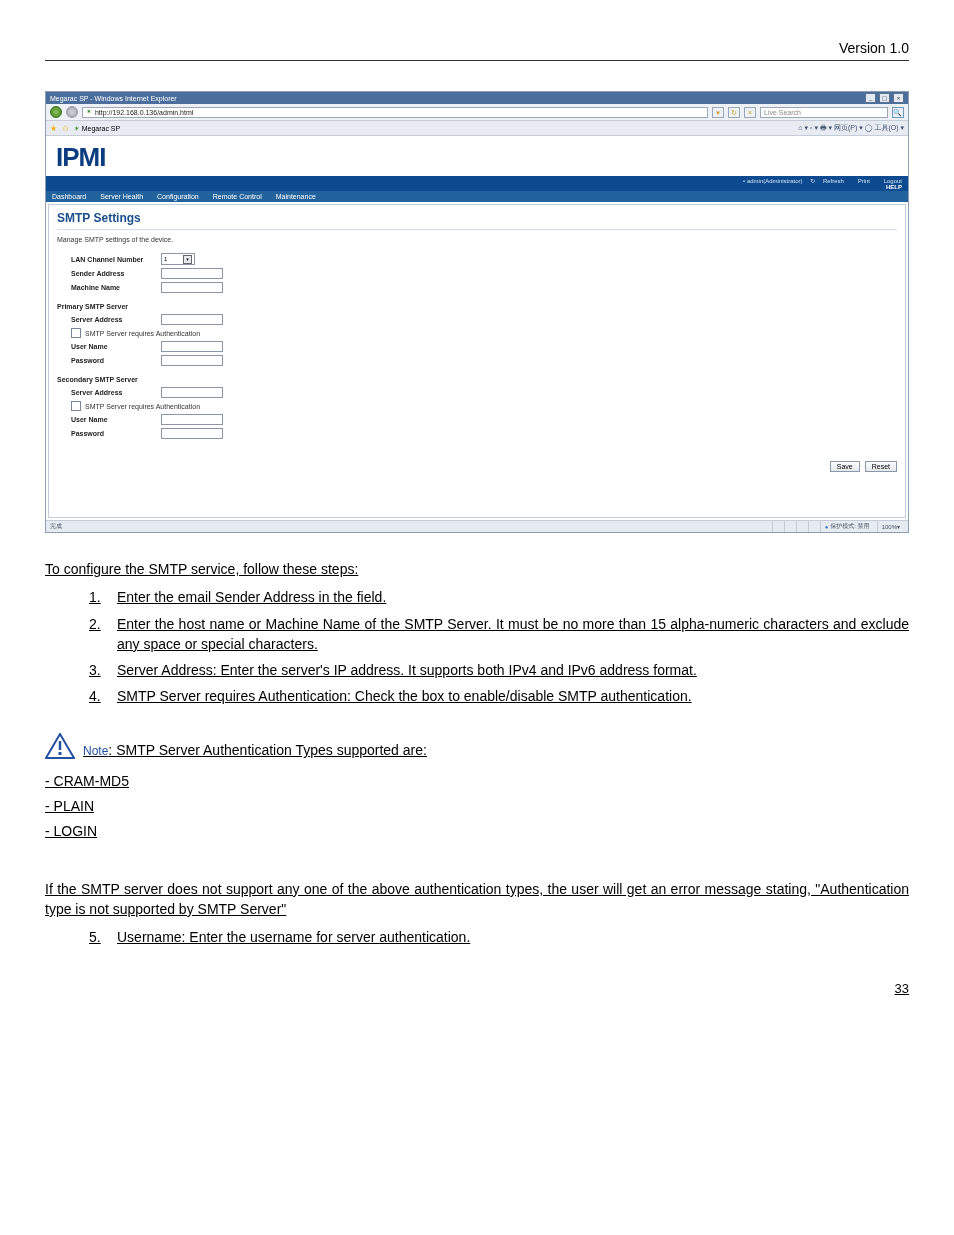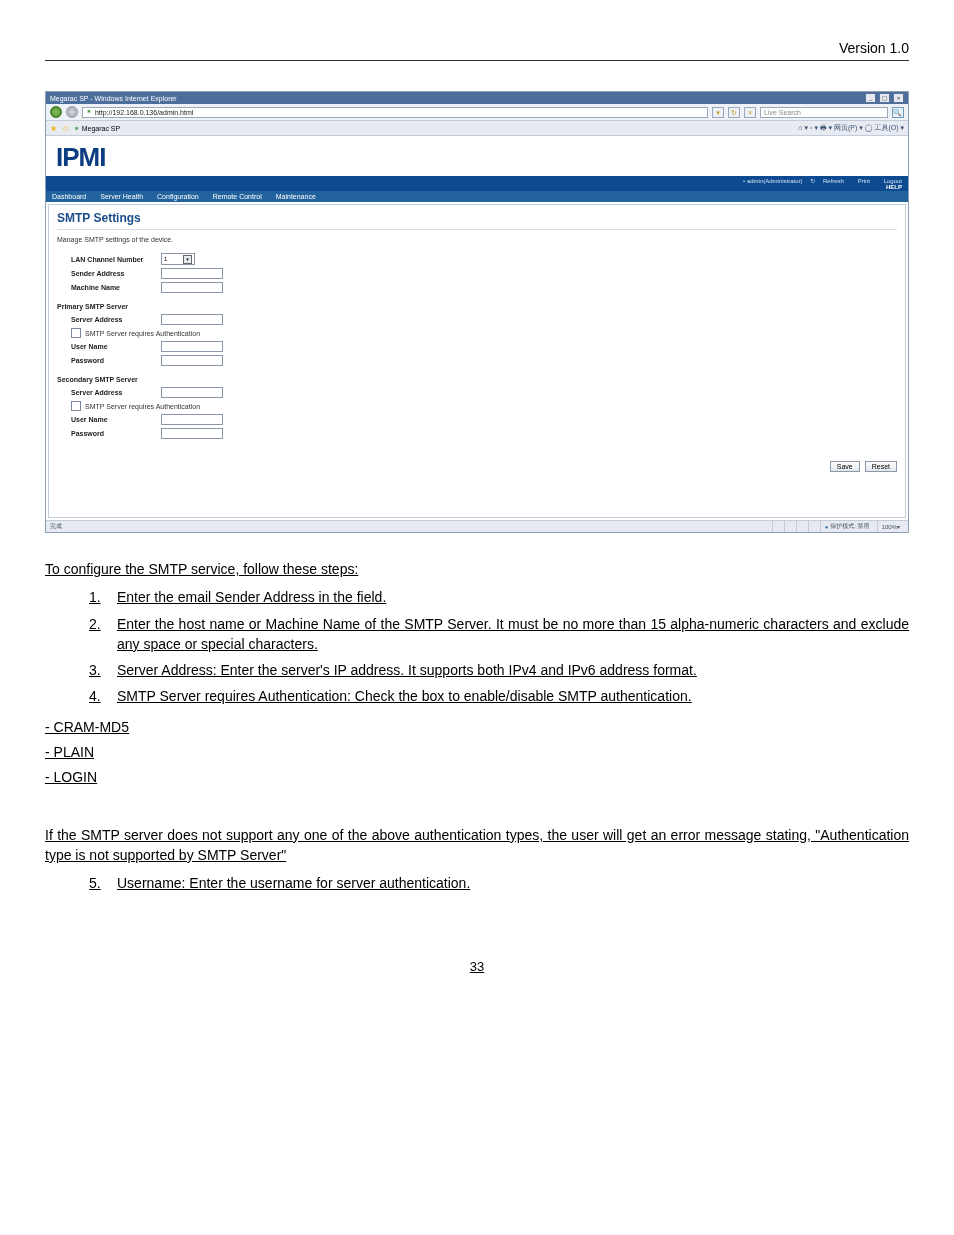--- a/index.html
+++ b/index.html
@@ -260,21 +260,21 @@
     position: relative;
     margin-bottom: 2px;
   }
   .tri svg { width: 30px; height: 26px; }
   .note-label {
     font-size: 12px;
     color: #2350a0;
   }
   .note-line { display:flex; align-items:flex-end; gap:6px;}
   .auth-list p { margin: 5px 0; }
-  .page-num { text-align:center; font-size: 13px; margin-top: 64px; }
+  .page-num { text-align:right; font-size: 13px; margin-top: 32px; }
 </style>
 </head>
 <body>
 
 <div class="version-header">Version 1.0</div>
 
 <div class="shot">
   <div class="ie-title">
     <span>Megarac SP - Windows Internet Explorer</span>
     <span class="win-btns">
@@ -423,20 +423,35 @@
     <div class="step">
         <span class="num">3.</span>
         <span class="txt">Server Address: Enter the server's IP address. It supports both IPv4 and IPv6 address format.</span>
       </div>
     <div class="step">
         <span class="num">4.</span>
         <span class="txt">SMTP Server requires Authentication: Check the box to enable/disable SMTP authentication.</span>
       </div>
   </div>
 
+  <div class="note-block">
+    <div class="note-line">
+      <div class="note-icon">
+        <div class="tri">
+          <svg viewBox="0 0 30 26">
+            <polygon points="15,1 29,25 1,25" fill="none" stroke="#2350a0" stroke-width="2"></polygon>
+            <line x1="15" y1="8" x2="15" y2="17" stroke="#2350a0" stroke-width="2.5"></line>
+            <rect x="13.5" y="19" width="3" height="3" fill="#2350a0"></rect>
+            <line x1="3" y1="25.5" x2="27" y2="25.5" stroke="#2350a0" stroke-width="1.5"></line>
+          </svg>
+        </div>
+      </div>
+      <span><span class="note-label">Note</span><span>: SMTP Server Authentication Types supported are:</span></span>
+    </div>
+  </div>
 
   <div class="auth-list" style="margin-top:10px;">
     <p>- CRAM-MD5</p>
     <p>- PLAIN</p>
     <p>- LOGIN</p>
   </div>
 
   <p style="text-align:justify;margin-top:37px;">If the SMTP server does not support any one of the above authentication types, the user will get an error message stating, "Authentication type is not supported by SMTP Server"</p>
 
   <div class="steps">

